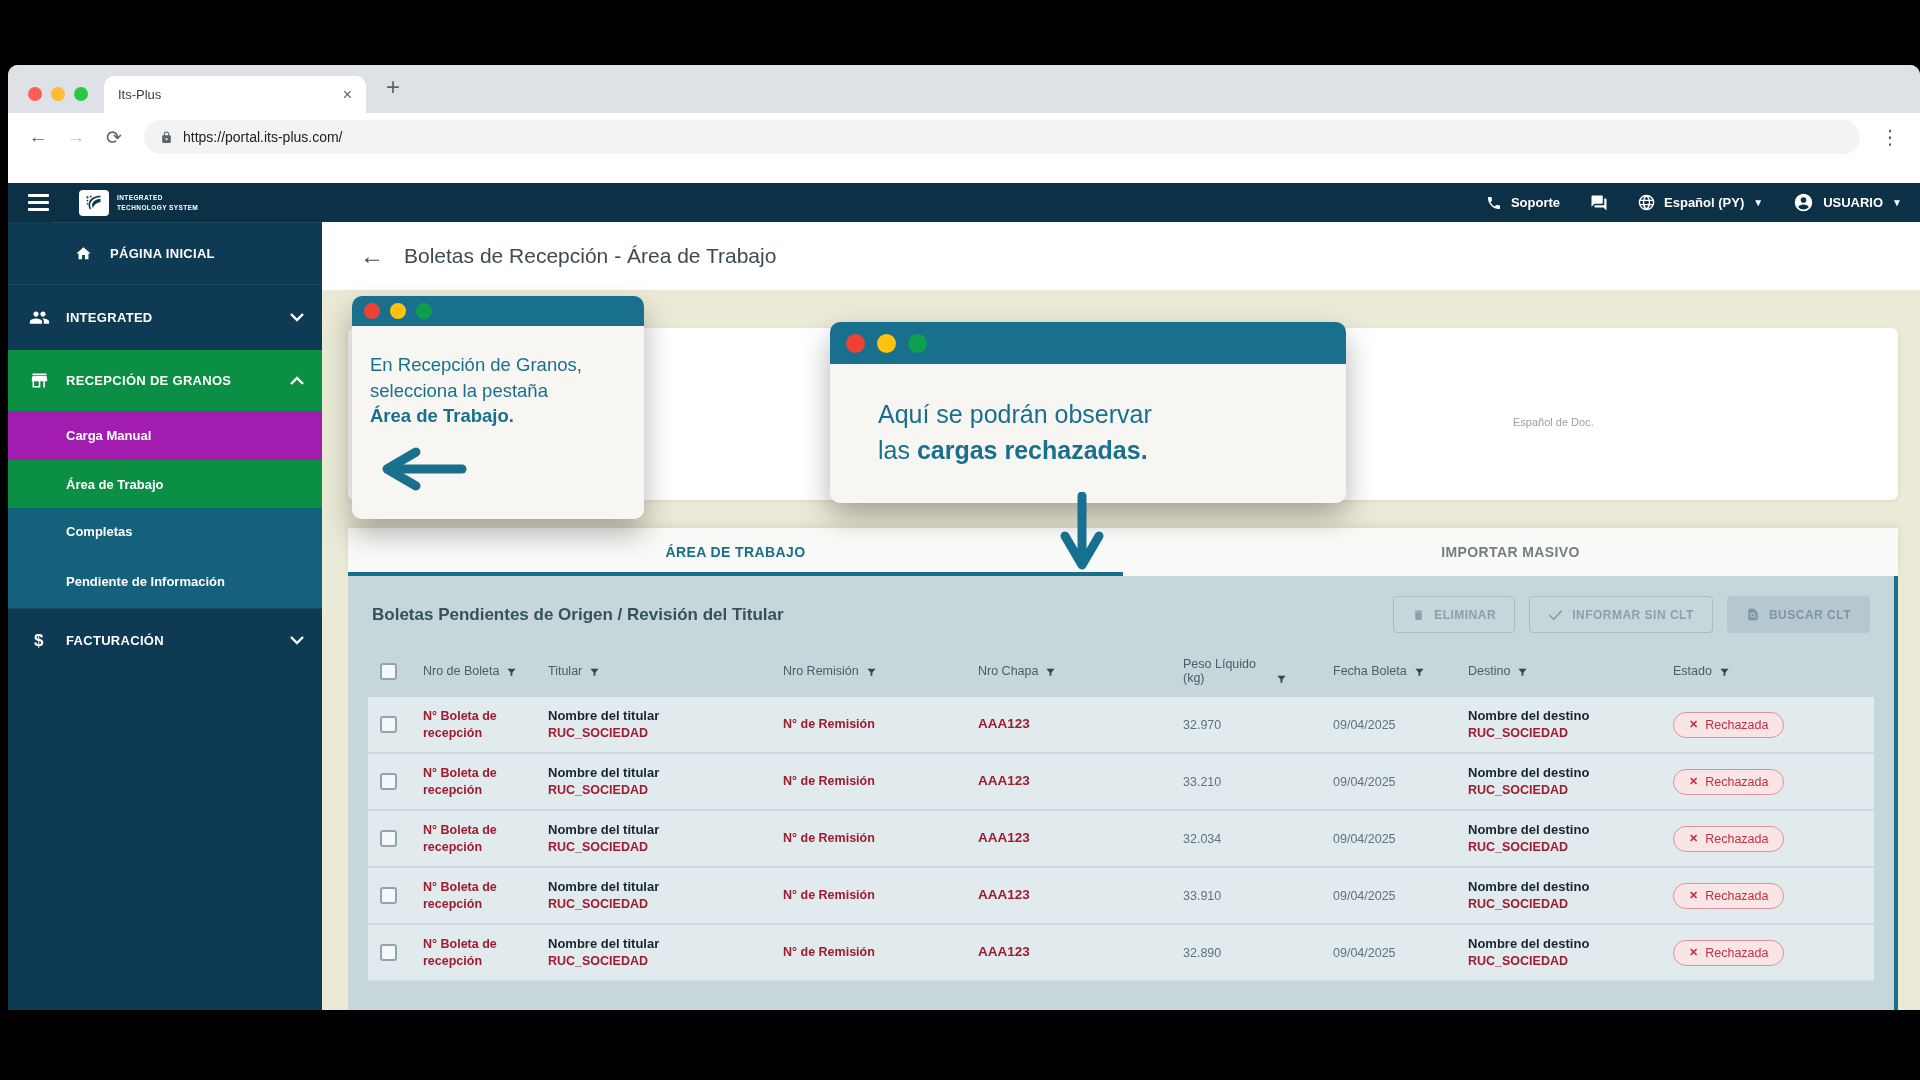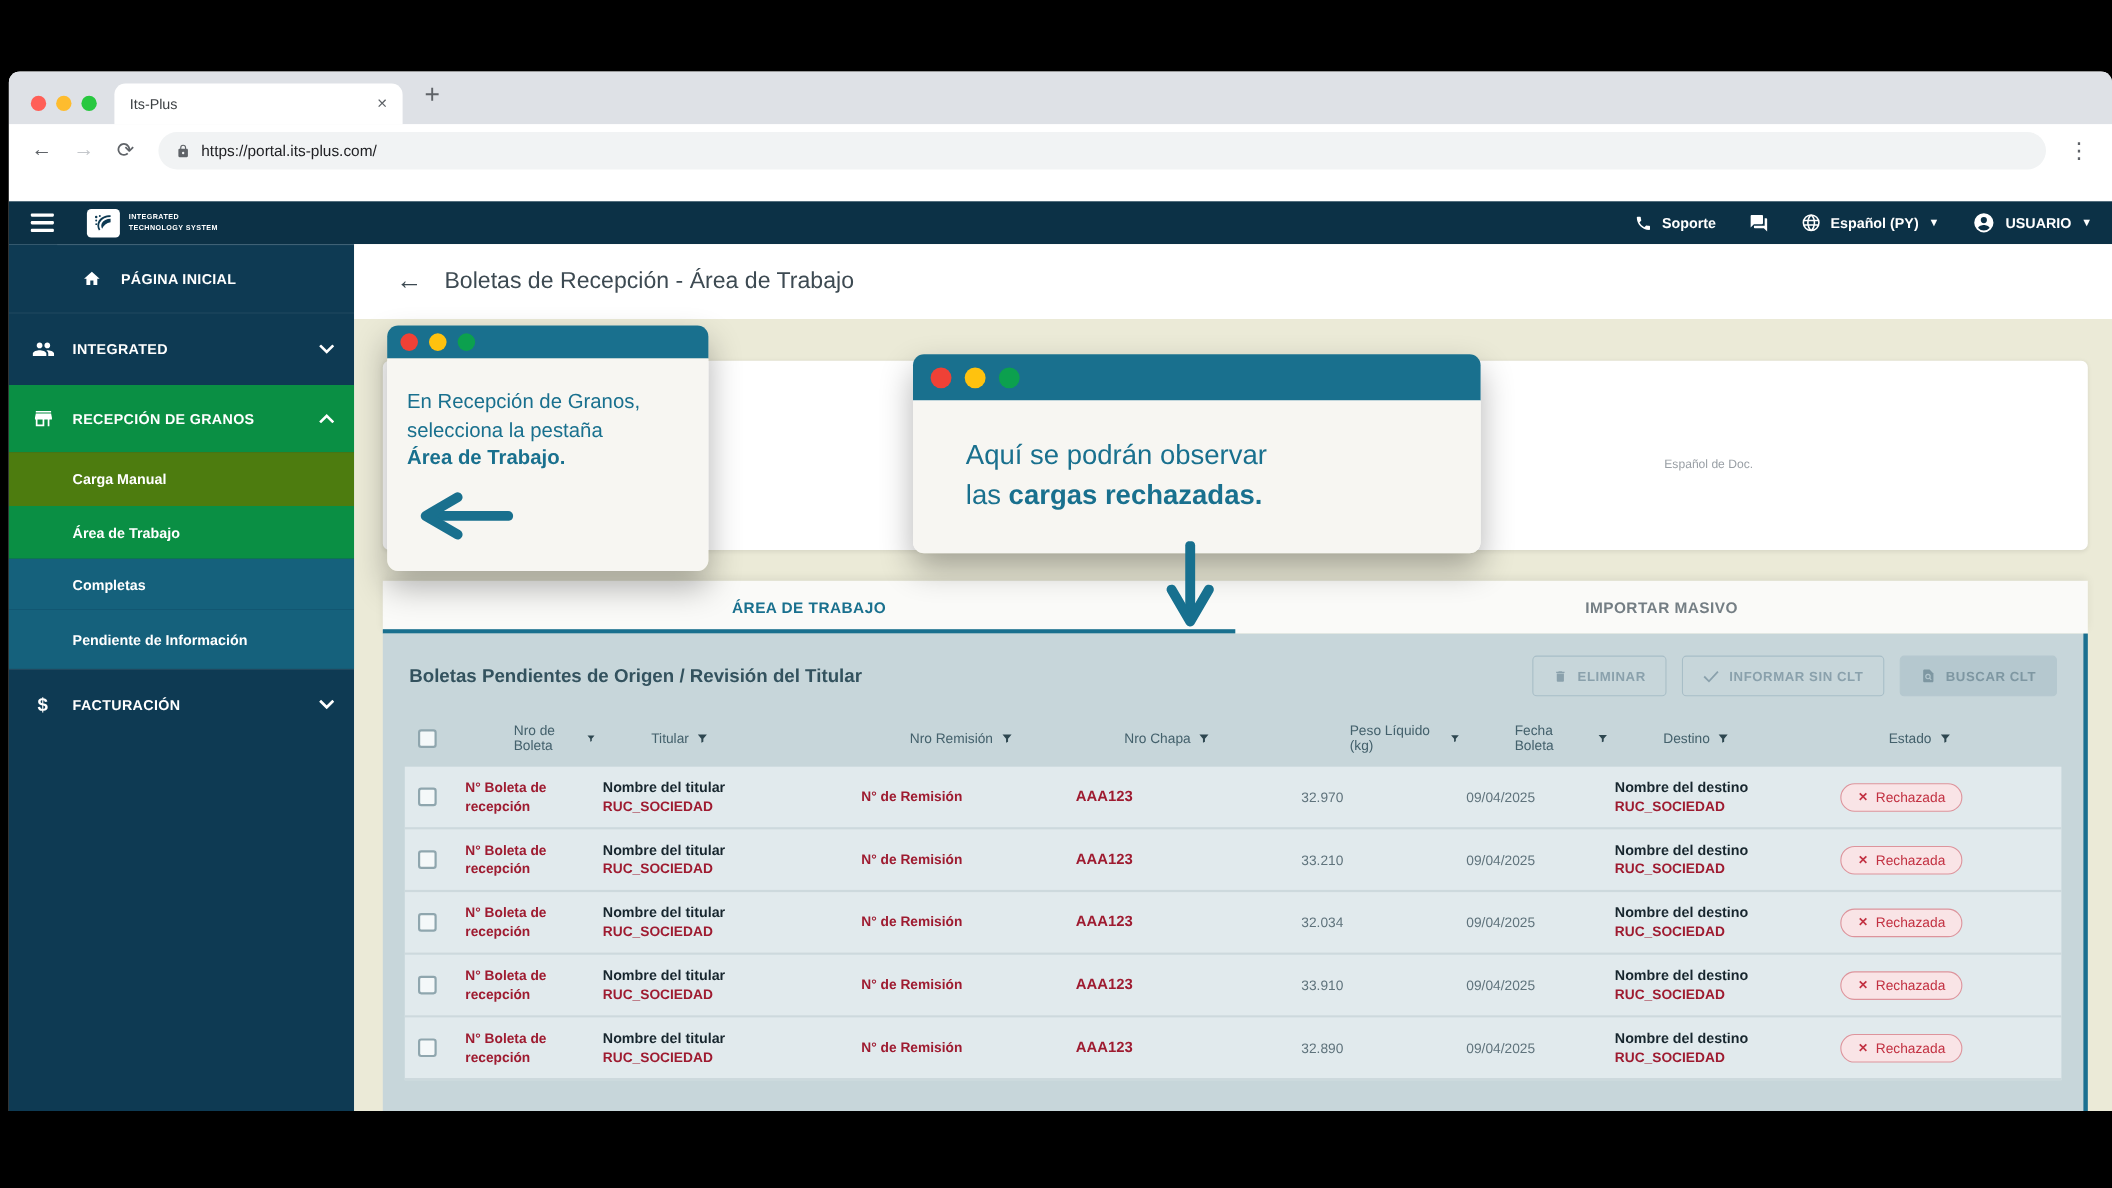--- a/index.html
+++ b/index.html
@@ -46,21 +46,21 @@
   
   .body-row { display:flex; flex:1; min-height:0; }
   .sidebar { width:314px; background:#0e3a53; color:#fff; display:flex; flex-direction:column; }
   .s-item { display:flex; align-items:center; gap:16px; padding:0 18px 0 20px;
             font-size:13px; font-weight:bold; letter-spacing:.3px; border-top:1px solid rgba(255,255,255,.08); }
   .s-item .chev { margin-left:auto; }
   .s-sub { display:flex; align-items:center; padding:0 18px 0 58px; font-size:13px; font-weight:bold; }
   .h62{height:62px;margin-left:44px;} .h66{height:66px;} .h61{height:61px;} .h49{height:49px;} .h48{height:48px;}
   .h46{height:46px;} .h54{height:54px;} .h64{height:64px;} .h63{height:63px;}
   .bg-green { background:#0a8f44; border-top:none; }
-  .bg-teal1 { background:#4d7c0f; }
+  .bg-teal1 { background:#a21caf; }
   .bg-teal2 { background:#15617c; }
   .s-fill { flex:1; }
   .s-icon { width:22px; display:flex; justify-content:center; }
   .dollar { font-size:17px; font-weight:bold; }
 
   .main { flex:1; display:flex; flex-direction:column; background:#ebead7; min-width:0; }
   .pagehead { height:68px; background:#fff; display:flex; align-items:center; gap:20px;
               padding:0 38px; font-size:21px; color:#3d4a52; flex:0 0 68px; }
   .backarrow { font-size:24px; color:#3d4a52; }
   .content { position:relative; flex:1; overflow:hidden; }
@@ -83,21 +83,21 @@
   .section-title { font-size:17px; font-weight:bold; color:#33525e; flex:1; }
   .btns { display:flex; gap:14px; }
   .btn { display:flex; align-items:center; gap:9px; font-size:12px; font-weight:bold; letter-spacing:.5px;
          color:#8aa1ac; padding:10px 18px; border:1px solid #a8bec7; border-radius:4px; background:transparent; }
   .btn.filled { background:#b5c8cf; border:1px solid #b5c8cf; color:#7e97a2; }
 
   .tbl { padding:0 20px; }
   .thead, .trow { display:grid; grid-template-columns:55px 125px 235px 195px 205px 150px 135px 205px 1fr;
                   align-items:center; }
   .thead { min-height:52px; color:#44616c; font-size:12.5px; }
-  .th { display:flex; align-items:center; gap:7px; padding-right:6px;margin-left:44px; }
+  .th { display:flex; align-items:flex-end; gap:7px; padding-right:6px; }
   .th .wrapname { max-width:86px; }
   .trow { background:#e1eaed; min-height:57px; border-bottom:2px solid #cdd9dd; }
   .cb { width:17px; height:17px; background:#f4f8f9; border:2px solid #8fa6ae; border-radius:3px;
         margin-left:12px; }
   .red { color:#9e1b30; font-weight:bold; font-size:12.5px; line-height:1.35; }
   .cell-2l .nm { font-weight:bold; color:#17262e; font-size:13px; line-height:1.3; }
   .cell-2l .ruc { color:#9e1b30; font-weight:bold; font-size:12.5px; line-height:1.3; }
   .muted { color:#5f737c; font-size:12.5px; }
   .chapa { font-size:13.5px; }
   .badge { display:inline-flex; align-items:center; gap:7px; padding:5px 15px; border-radius:14px;

